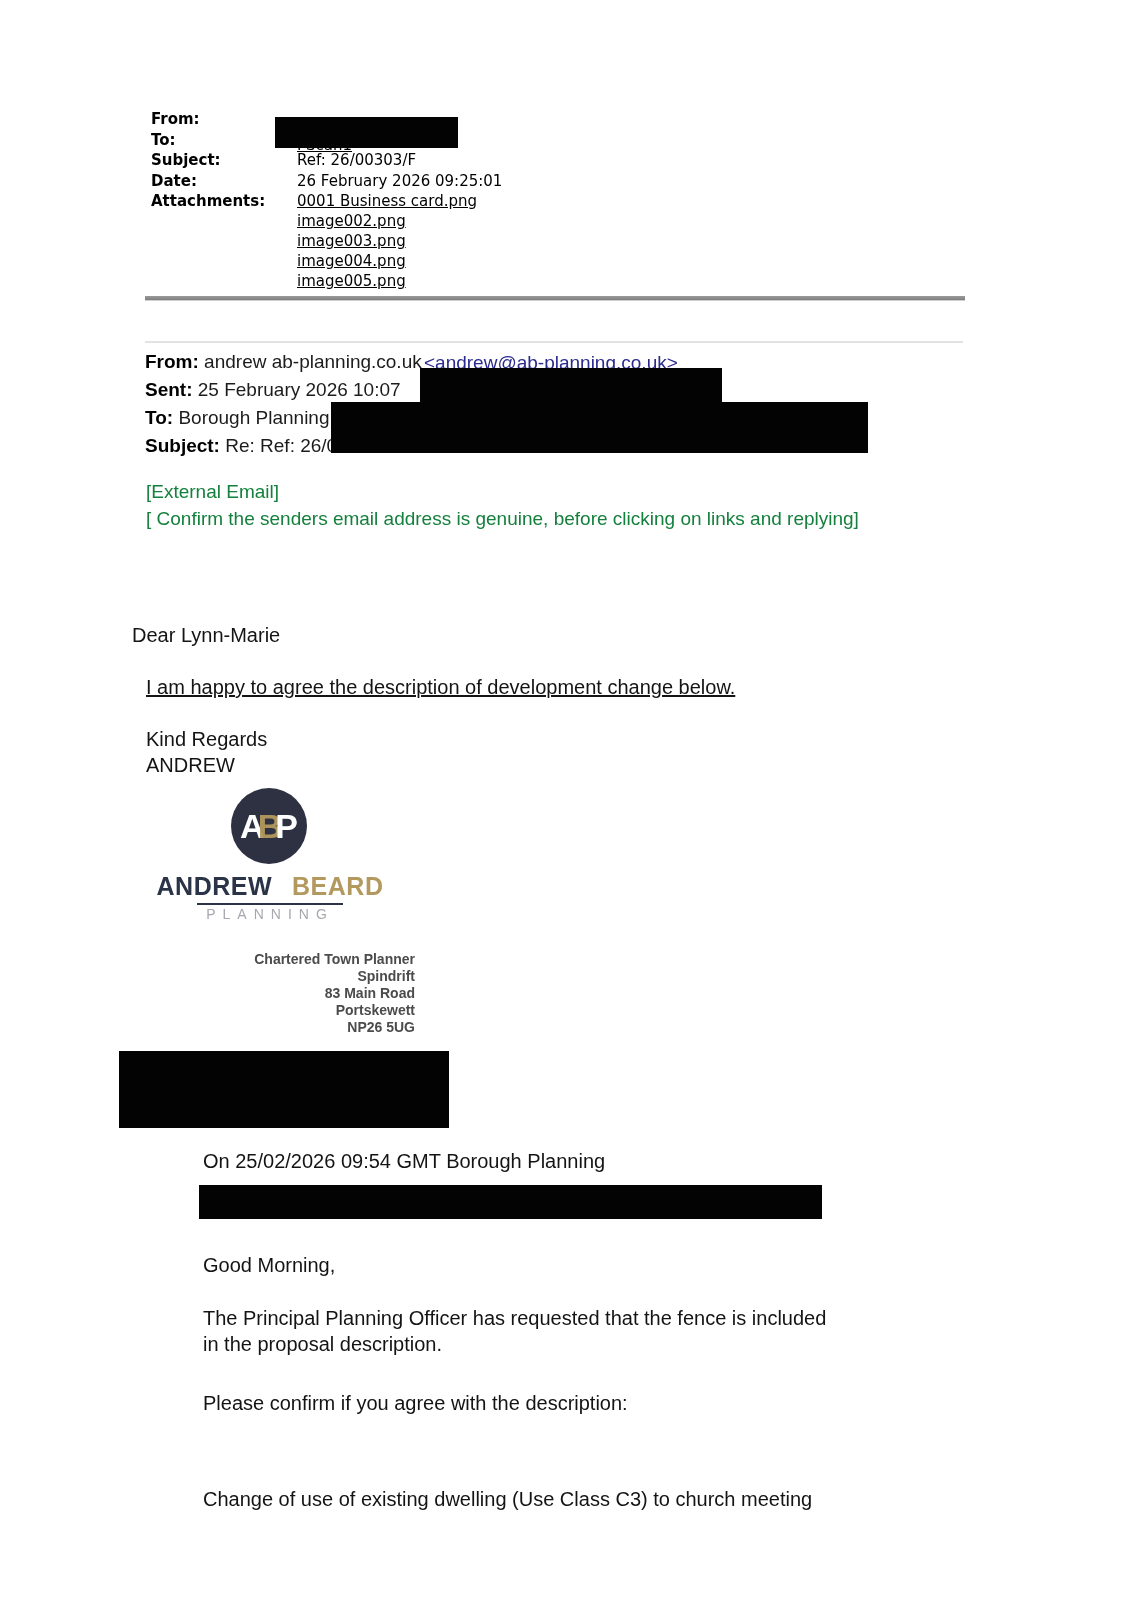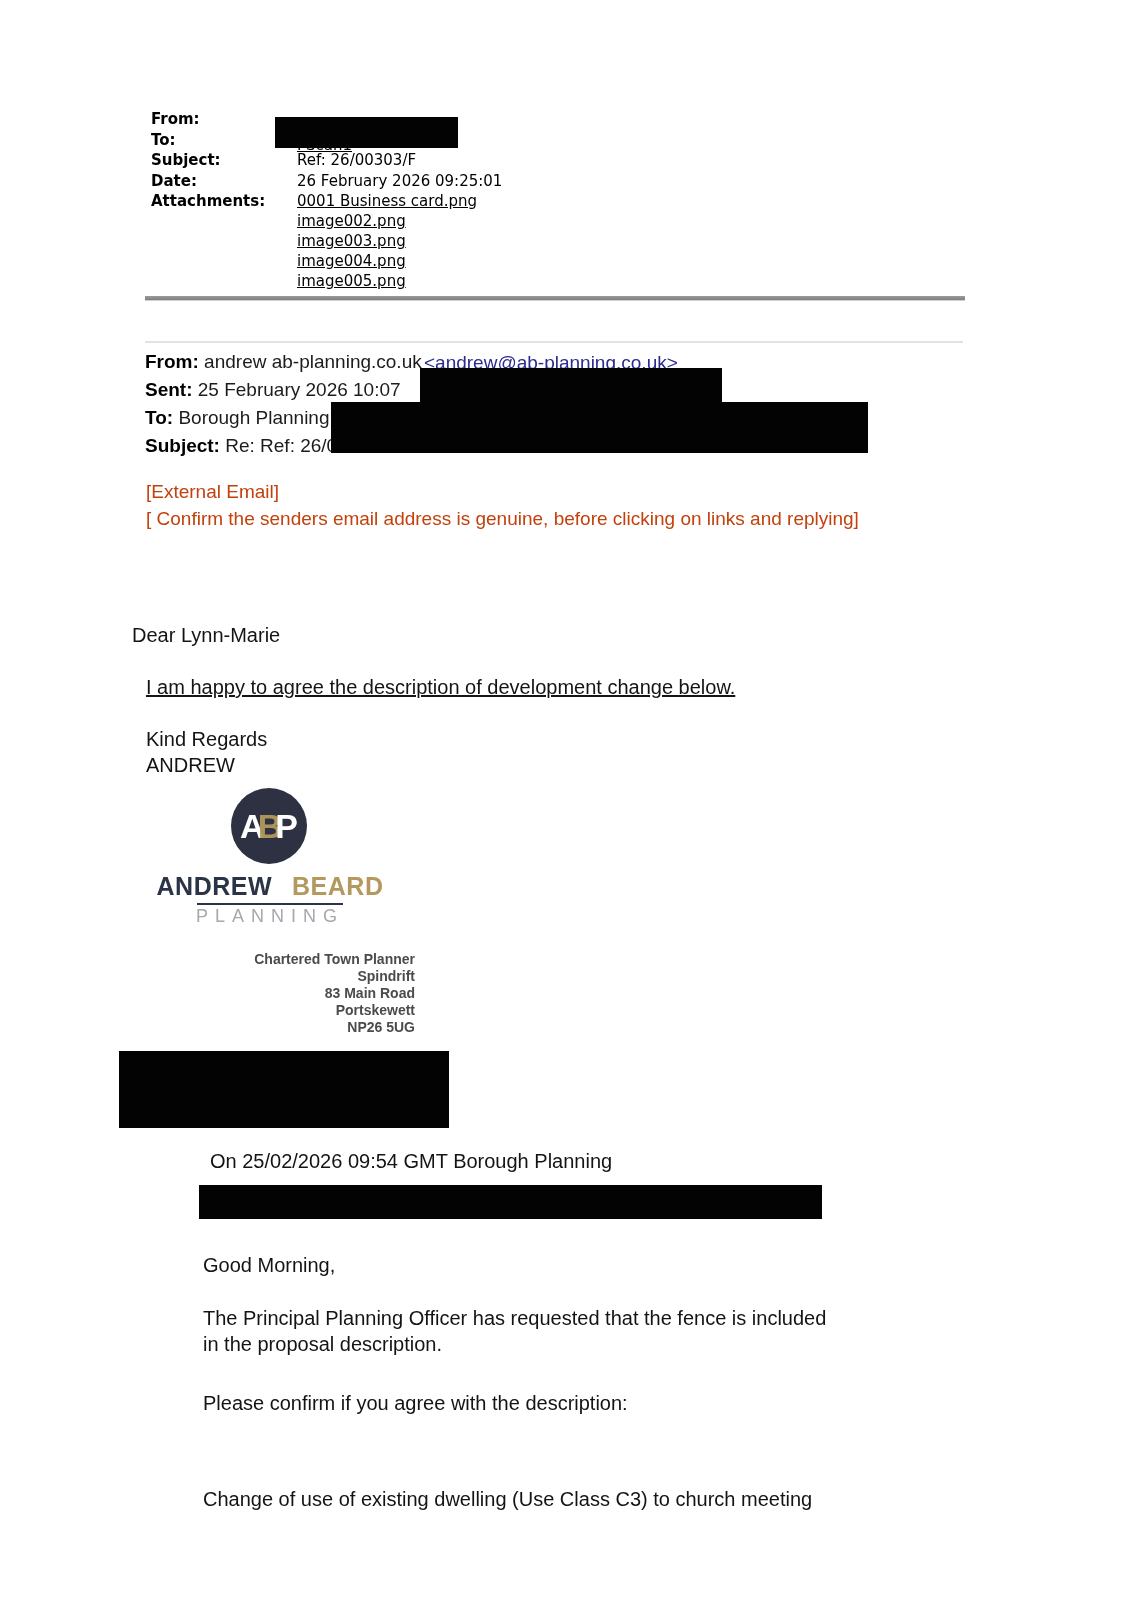--- a/index.html
+++ b/index.html
@@ -31,21 +31,21 @@
   .bodytext{position:absolute;font-size:20px;color:#141414;white-space:nowrap;}
   .italic{margin-top:40px;}
   
   .logo-circle{position:absolute;left:231px;top:788px;width:76px;height:76px;border-radius:50%;display:flex;align-items:center;justify-content:center;}
   .logo-circle span{font-weight:bold;font-size:34px;font-family:"Liberation Sans",sans-serif;position:relative;}
   .lg-a{color:#ffffff;z-index:1;}
   .lg-b{margin:0 -7px;z-index:2;opacity:.95;}
   .lg-p{color:#ffffff;z-index:3;}
   .logo-name{position:absolute;left:120px;top:872px;width:300px;text-align:center;font-weight:bold;font-size:25px;letter-spacing:.5px;white-space:nowrap;}
   .logo-rule{position:absolute;left:197px;top:903px;width:146px;height:2px;}
-  .logo-tag{position:absolute;left:120px;top:906px;width:300px;text-align:center;font-size:18px;letter-spacing:7px;}
+  .logo-tag{position:absolute;left:120px;top:906px;width:300px;text-align:center;font-size:14px;letter-spacing:7px;}
   
   .sig-address{position:absolute;left:115px;top:951px;width:300px;text-align:right;font-size:14px;font-weight:700;line-height:17px;color:#4b4b4b;}
   
   .q{left:203px;}
 </style>
 </head>
 <body>
 
 <div class="page">
 
@@ -89,21 +89,21 @@
     <div><b>From:</b>&nbsp;<span>andrew ab-planning.co.uk</span></div>
     <div><b>Sent:</b>&nbsp;<span>25 February 2026 10:07</span></div>
     <div><b>To:</b>&nbsp;<span>Borough Planning</span></div>
     <div><b>Subject:</b>&nbsp;<span>Re: Ref: 26/0</span></div>
   </div>
 
   <div class="email-top">&lt;andrew@ab-planning.co.uk&gt;</div>
   <div class="redact" style="left:420px;top:368px;width:302px;height:34px;"></div>
   <div class="redact" style="left:331px;top:402px;width:537px;height:51px;"></div>
 
-  <div class="warn" style="color:#c2410c;">
+  <div class="warn" style="color:#15803d;">
     <div>[External Email]</div>
     <div>[ Confirm the senders email address is genuine, before clicking on links and replying]</div>
   </div>
 
   <div class="bodytext" style="left:132px;top:624px;">Dear Lynn-Marie</div>
   <div class="bodytext" style="left:146px;top:676px;text-decoration:underline;">I am happy to agree the description of development change below.</div>
   <div class="bodytext" style="left:146px;top:728px;">Kind Regards</div>
   <div class="bodytext" style="left:146px;top:754px;">ANDREW</div>
 
   <div class="logo-circle" style="background:#2d3142;">
@@ -120,21 +120,21 @@
   <div class="sig-address">
     <div>Chartered Town Planner</div>
     <div>Spindrift</div>
     <div>83 Main Road</div>
     <div>Portskewett</div>
     <div>NP26 5UG</div>
   </div>
 
   <div class="redact" style="left:119px;top:1051px;width:330px;height:77px;"></div>
 
-  <div class="bodytext q" style="top:1150px;margin-left:7px;">On 25/02/2026 09:54 GMT Borough Planning</div>
+  <div class="bodytext q" style="top:1150px;">On 25/02/2026 09:54 GMT Borough Planning</div>
   <div class="redact" style="left:199px;top:1185px;width:623px;height:34px;"></div>
 
   <div class="bodytext q" style="top:1254px;">Good Morning,</div>
   <div class="bodytext q" style="top:1307px;">The Principal Planning Officer has requested that the fence is included</div>
   <div class="bodytext q" style="top:1333px;">in the proposal description.</div>
   <div class="bodytext q" style="top:1392px;">Please confirm if you agree with the description:</div>
   <div class="bodytext q italic" style="top:1448px;">Change of use of existing dwelling (Use Class C3) to church meeting</div>
 
 </div>
 

